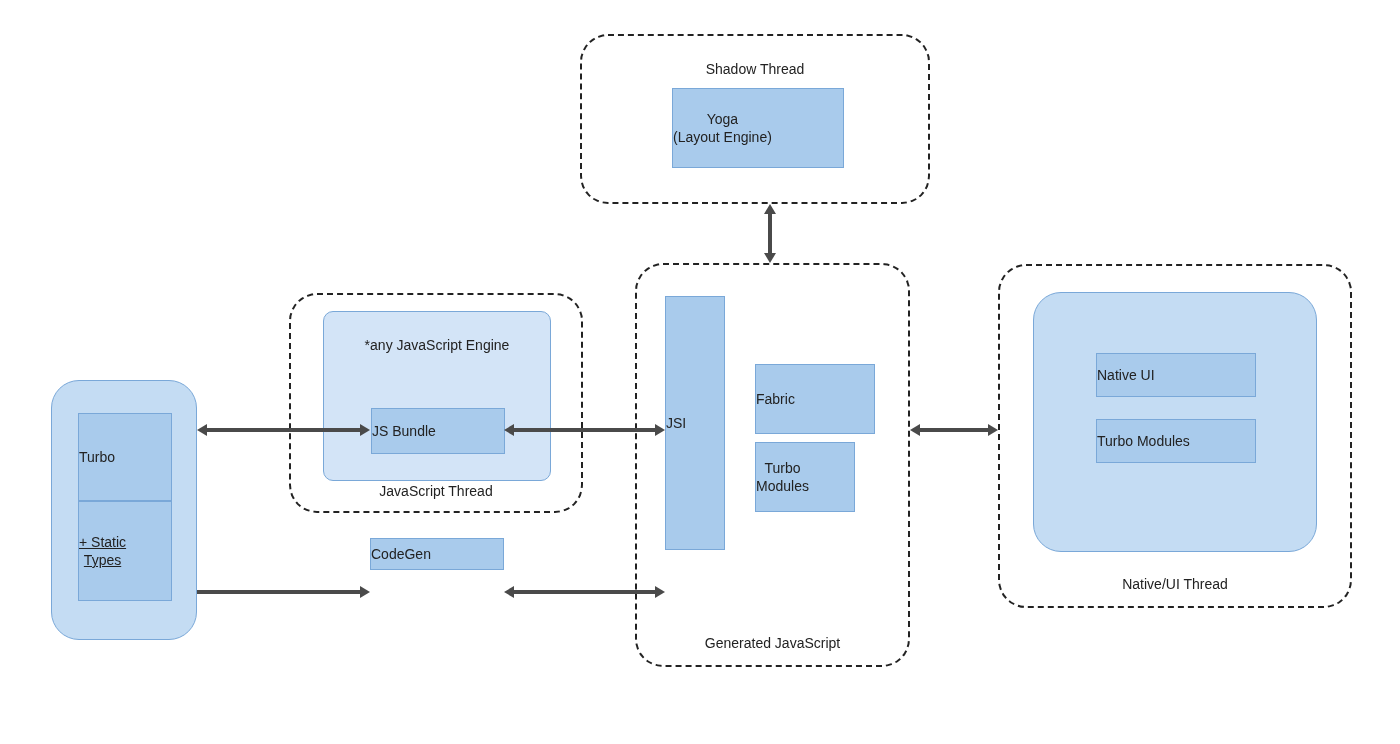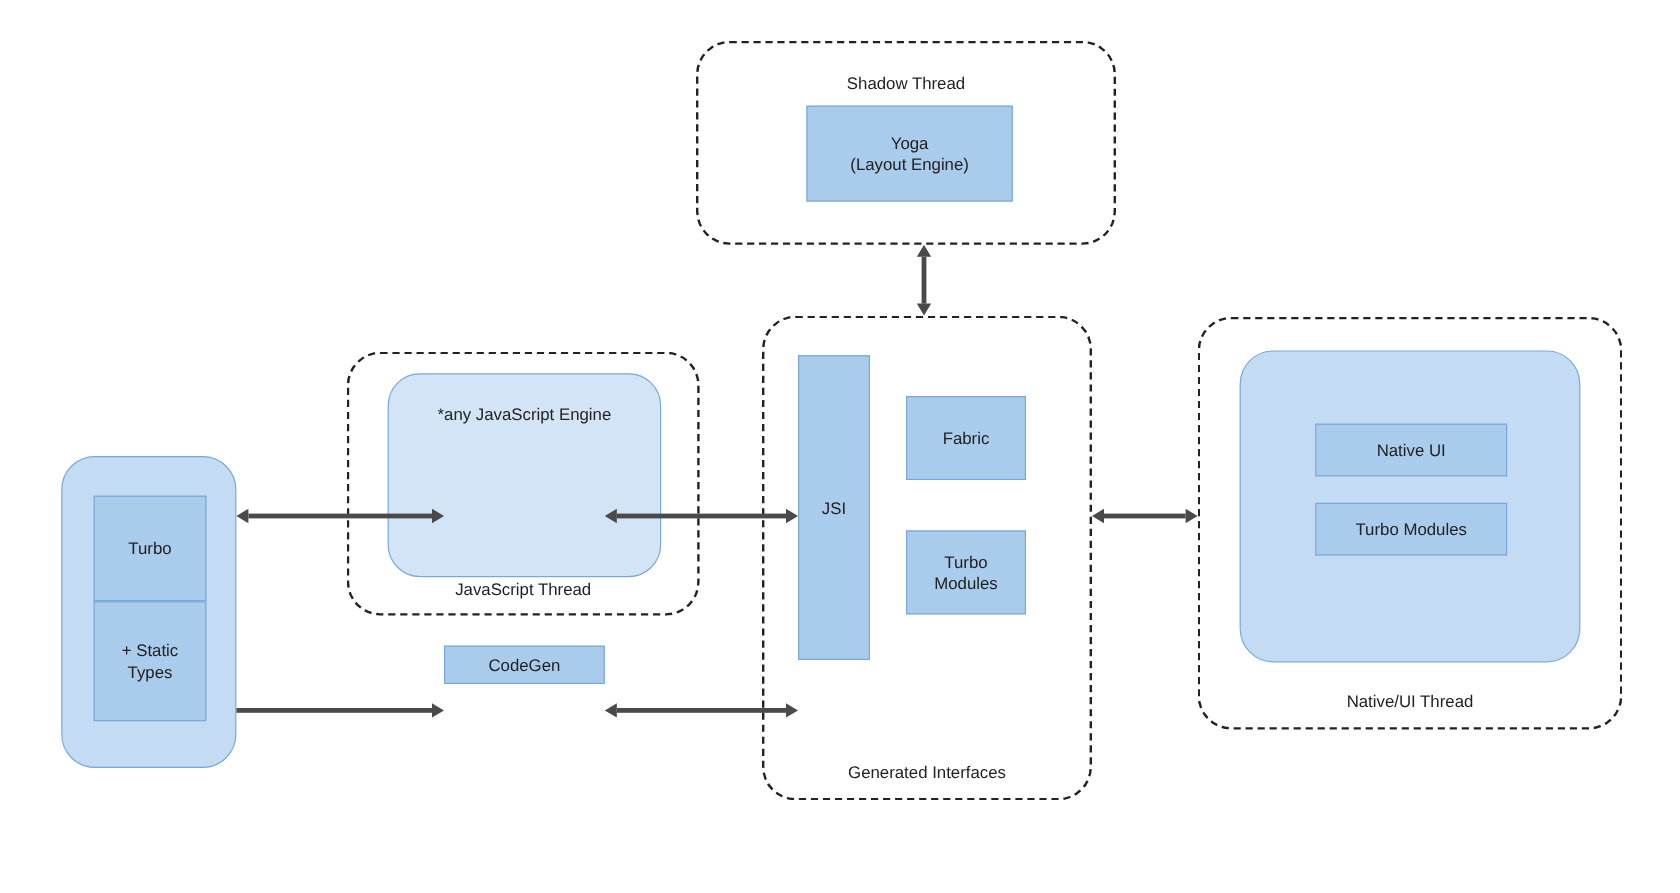--- a/index.html
+++ b/index.html
@@ -28,21 +28,21 @@
       background: #d3e4f7;
       border: 1.5px solid #7aa8d8;
       border-radius: 10px;
     }
     .inner-box {
       position: absolute;
       background: #a9cbec;
       border: 1.5px solid #7aa8d8;
       display: flex;
       align-items: center;
-      justify-content: center;
+      justify-content: flex-start;
       text-align: center;
       line-height: 1.3;
     }
     .label {
       position: absolute;
       text-align: center;
       margin-top: 11px;
     }
     .arrow-line {
       position: absolute;
@@ -60,45 +60,48 @@
 <div class="dashed-group" style="left:580px; top:34px; width:350px; height:170px;">
   <div class="label" style="left:0; right:0; top:14px;">Shadow Thread</div>
   <div class="inner-box" style="left:90px; top:52px; width:172px; height:80px; white-space:pre-line;"><span>Yoga
 (Layout Engine)</span></div>
 </div>
 
 <div class="solid-container" style="left:51px; top:380px; width:146px; height:260px;">
   <div class="inner-box" style="left:26px; top:32px; width:94px; height:88px;">
       <span>Turbo</span>
     </div>
-  <div class="inner-box" style="left:26px; top:120px; width:94px; height:100px; white-space:pre-line;"><span>+ Static
+  <div class="inner-box" style="left:26px; top:120px; width:94px; height:100px; white-space:pre-line;text-decoration:underline;"><span>+ Static
 Types</span></div>
 </div>
 
 <div class="dashed-group" style="left:289px; top:293px; width:294px; height:220px;">
   <div class="label" style="left:0; right:0; bottom:12px;">JavaScript Thread</div>
 </div>
 
-<div class="container-rect" style="left:323px; top:311px; width:228px; height:170px;border-radius:27px;">
+<div class="container-rect" style="left:323px; top:311px; width:228px; height:170px;">
   <div class="label" style="left:0; right:0; top:14px;">*any JavaScript Engine</div>
+  <div class="inner-box" style="left:47px; top:96px; width:134px; height:46px;">
+      <span>JS Bundle</span>
+    </div>
 </div>
 
 <div class="inner-box" style="left:370px; top:538px; width:134px; height:32px;">
     <span>CodeGen</span>
   </div>
 
 <div class="dashed-group" style="left:635px; top:263px; width:275px; height:404px;">
-  <div class="label" style="left:0; right:0; bottom:14px;">Generated Interfaces</div>
+  <div class="label" style="left:0; right:0; bottom:14px;">Generated JavaScript</div>
 </div>
 
 <div class="inner-box" style="left:665px; top:296px; width:60px; height:254px;">
     <span>JSI</span>
   </div>
 
-<div class="inner-box" style="left:755px; top:330px; width:100px; height:70px;">
+<div class="inner-box" style="left:755px; top:364px; width:120px; height:70px;">
     <span>Fabric</span>
   </div>
 
 <div class="inner-box" style="left:755px; top:442px; width:100px; height:70px; white-space:pre-line;"><span>Turbo
 Modules</span></div>
 
 <div class="dashed-group" style="left:998px; top:264px; width:354px; height:344px;">
   <div class="label" style="left:0; right:0; bottom:14px;">Native/UI Thread</div>
 </div>
 

